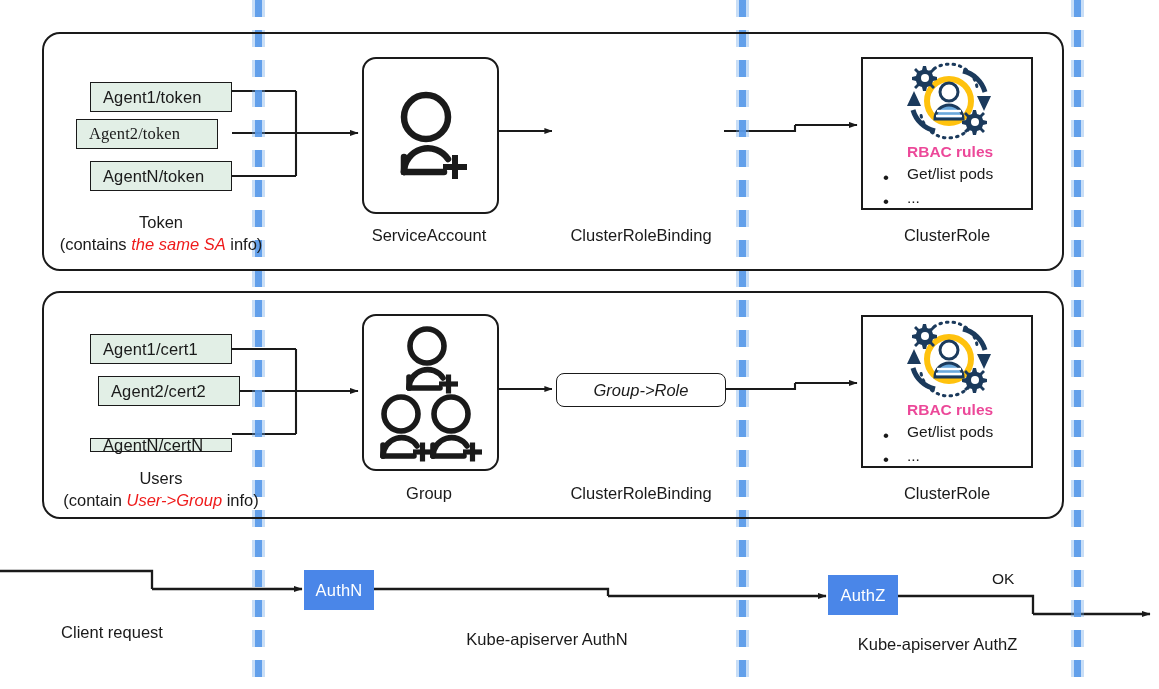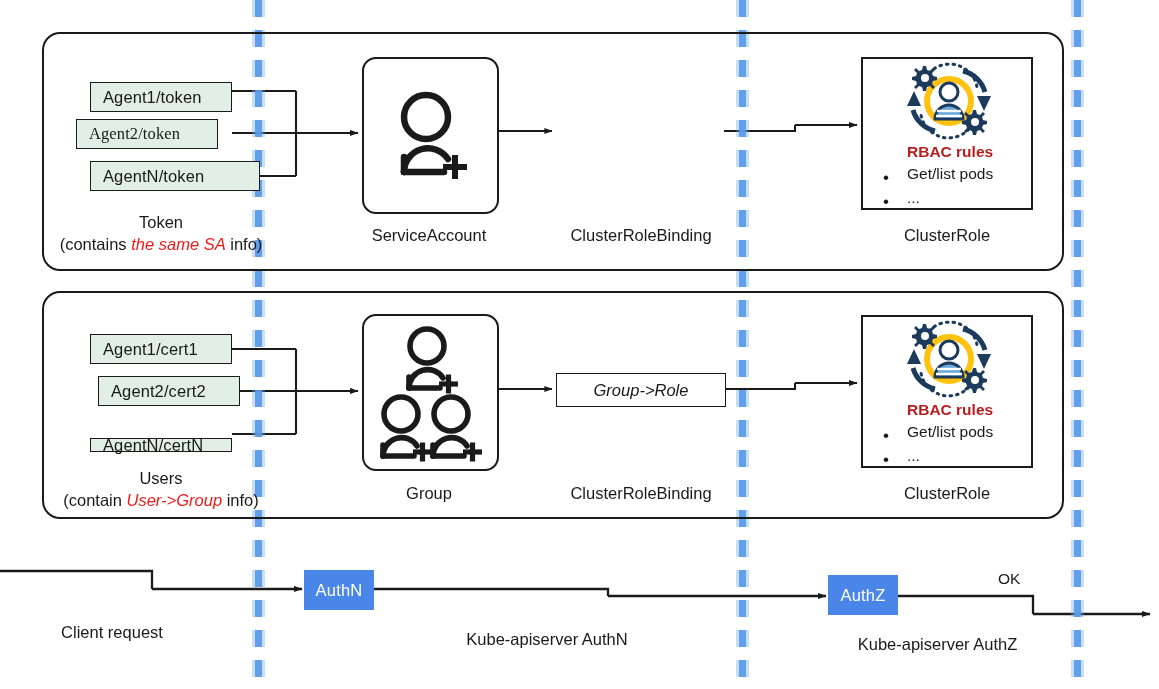--- a/index.html
+++ b/index.html
@@ -20,21 +20,21 @@
   
   .iconbox{position:absolute;border:2.2px solid #1a1a1a;border-radius:14px;background:#fff;}
 
   
   .bindbox{position:absolute;border:1.6px solid #1a1a1a;background:#fff;
            display:flex;align-items:center;justify-content:center;
            font-style:italic;font-size:16.5px;color:#1a1a1a;}
 
   
   .rolebox{position:absolute;border:2px solid #1a1a1a;background:#fff;box-sizing:border-box;}
-  .rolebox .rb-title{position:absolute;left:44px;top:84px;font-weight:bold;font-size:15.5px;color:#b91c1c;}
+  .rolebox .rb-title{position:absolute;left:44px;top:84px;font-weight:bold;font-size:15.5px;color:#ec4899;}
   .rolebox .rb-li{position:absolute;font-size:15.5px;color:#1a1a1a;}
   .rolebox .rb-bullet{position:absolute;font-size:17px;line-height:1;color:#1a1a1a;}
 
   
   .caption{position:absolute;text-align:center;font-size:16.5px;color:#1a1a1a;line-height:1.35;}
   .caption .em-red{color:#ef1b1b;font-style:italic;}
 
   
   .authbox{position:absolute;display:flex;align-items:center;justify-content:center;
            color:#ffffff;font-size:16.5px;letter-spacing:.2px;}
@@ -42,21 +42,21 @@
   
   .vdash{position:absolute;top:0;width:7px;height:689px;
          background:repeating-linear-gradient(to bottom,
             #4d90e8 0px,#4d90e8 17px,rgba(255,255,255,0) 17px,rgba(255,255,255,0) 30px);
          filter:blur(.4px);opacity:.95;}
   .vdash::after{content:"";position:absolute;left:-3px;top:0;width:13px;height:689px;
          background:repeating-linear-gradient(to bottom,
             rgba(110,170,235,.40) 0px,rgba(110,170,235,.40) 17px,
             rgba(255,255,255,0) 17px,rgba(255,255,255,0) 30px);}
 
-  .ok-label{position:absolute;font-size:15.5px;color:#1a1a1a;margin-left:6px;}
+  .ok-label{position:absolute;font-size:15.5px;color:#1a1a1a;}
 </style>
 </head>
 <body>
 
 <div id="stage">
 
   <svg class="svg-layer" viewBox="0 0 1159 689" xmlns="http://www.w3.org/2000/svg">
     <defs>
       <marker id="arrowH" markerWidth="9" markerHeight="9" refX="8.4" refY="3.2" orient="auto" markerUnits="userSpaceOnUse">
         <path d="M0,0 L9,3.2 L0,6.4 z" fill="#1a1a1a"></path>
@@ -116,21 +116,21 @@
   <div class="vdash" style="left:1074px"></div>
 
   <div class="panel" style="left:42px;top:32px;width:1018px;height:235px;"></div>
 
   <div class="agentbox" style="left:90px;top:82px;width:142px;height:30px;">
     <span>Agent1/token</span>
   </div>
   <div class="agentbox" style="left:76px;top:119px;width:142px;height:30px;font-family:Liberation Serif, serif;">
     <span>Agent2/token</span>
   </div>
-  <div class="agentbox" style="left:90px;top:161px;width:170px;height:30px;">
+  <div class="agentbox" style="left:90px;top:161px;width:142px;height:30px;">
     <span>AgentN/token</span>
   </div>
 
   <div class="caption" style="left:11px;top:211px;width:300px;">
     <div>Token</div>
     <div><span>(contains </span><span class="em-red">the same SA</span><span> info)</span></div>
   </div>
 
   <div class="iconbox" style="left:362px;top:57px;width:133px;height:153px;">
     <svg width="133" height="153" viewBox="0 0 133 153">
@@ -238,21 +238,21 @@
         <path d="M69,140 V129"></path>
       </g>
       <g stroke="#1a1a1a" stroke-width="5.2">
         <path d="M99,136 H118"></path>
         <path d="M108.5,126.5 V145.5"></path>
       </g>
     </svg>
   </div>
   <div class="caption" style="left:338px;top:482px;width:182px;">Group</div>
 
-  <div class="bindbox" style="left:556px;top:373px;width:168px;height:32px;">
+  <div class="bindbox" style="left:556px;top:373px;width:168px;height:32px;border-radius:8px;">
     <span>Group-&gt;Role</span>
   </div>
   <div class="caption" style="left:548px;top:482px;width:186px;">ClusterRoleBinding</div>
 
   <div class="rolebox" style="left:861px;top:315px;width:172px;height:153px;">
     <svg width="100" height="78" viewBox="0 0 100 78" style="position:absolute;left:36px;top:3px;">
       <g fill="none" stroke="#1b3a5c" stroke-width="3" stroke-linecap="round" stroke-dasharray="1.6 5">
         <path d="M30,11 A28,28 0 0 1 78,25"></path>
         <path d="M70,67 A28,28 0 0 1 22,53"></path>
       </g>

